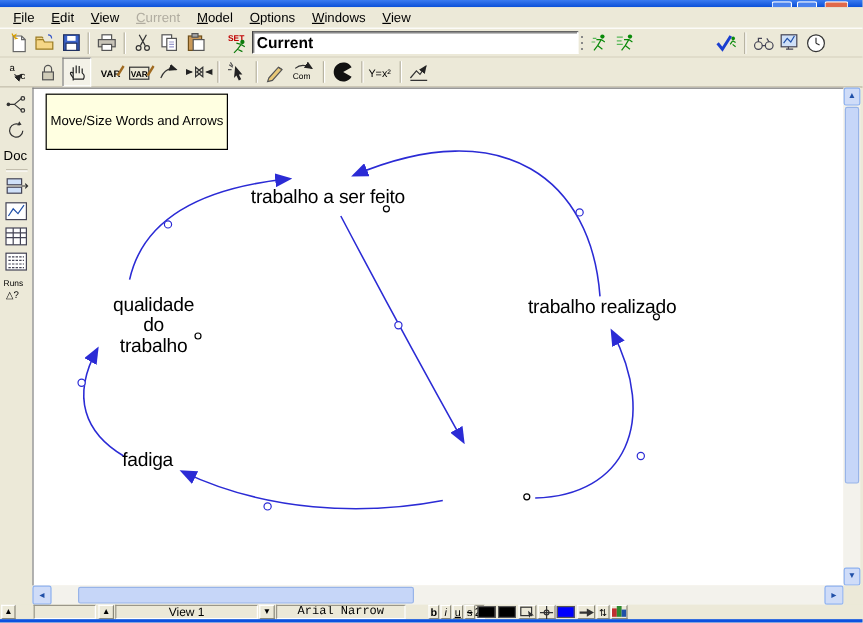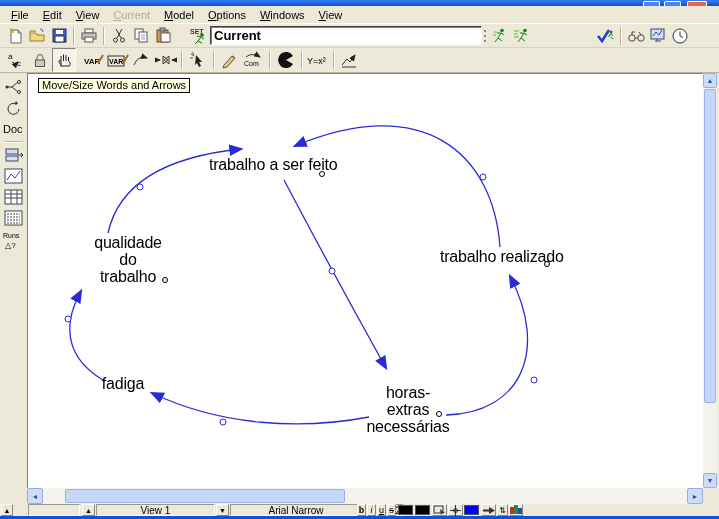--- a/index.html
+++ b/index.html
@@ -40,21 +40,21 @@
   svg text{font-family:"Liberation Sans",sans-serif;}
   
   .sidebar{position:absolute;left:0;top:73px;width:27px;height:431px;background:#ece9d8;
            display:flex;flex-direction:column;align-items:center;padding-top:3px;}
   .sbi{width:24px;height:21px;display:flex;align-items:center;justify-content:center;flex:0 0 auto;}
   .sb-sep{width:18px;height:2px;margin:2px 0;border-top:1px solid #b8b4a2;border-bottom:1px solid #fff;}
   
   .canvas{position:absolute;left:27px;top:73px;width:676px;height:415px;background:#fff;
           border-left:1px solid #808080;border-top:1px solid #808080;overflow:hidden;}
   .tooltip{position:absolute;left:10px;top:4px;background:#ffffe1;border:1px solid #000;
-           font-size:11px;padding:0 3px;line-height:13px;white-space:nowrap;}
+           font-size:11px;padding:16px 3px;line-height:13px;white-space:nowrap;}
   .nlabel{position:absolute;text-align:center;font-size:16px;line-height:17px;letter-spacing:-0.2px;}
   .nowrap{white-space:nowrap;}
   .diagram-svg{position:absolute;left:0;top:0;}
   
   .vscroll{position:absolute;left:703px;top:73px;width:14px;height:415px;background:#f3f2ec;}
   .hscroll{position:absolute;left:27px;top:488px;width:676px;height:16px;background:#f3f2ec;}
   .scroll-btn{position:absolute;background:#cfdcf8;border:1px solid #8cb0f0;border-radius:2px;
               color:#2050a8;display:flex;align-items:center;justify-content:center;font-size:7px;}
   .scroll-thumb{position:absolute;background:#c6d6f8;border:1px solid #98b4e8;border-radius:2px;}
   .corner{position:absolute;left:703px;top:488px;width:16px;height:16px;background:#ece9d8;}
@@ -369,24 +369,23 @@
         <circle cx="40" cy="245" r="3"></circle>
       </g>
       <g fill="#fff" stroke="#000">
         <circle cx="294" cy="100" r="2.5"></circle>
         <circle cx="137" cy="206" r="2.5"></circle>
         <circle cx="519" cy="190" r="2.5"></circle>
         <circle cx="411" cy="340" r="2.5"></circle>
       </g>
     </svg>
     <div class="nlabel nowrap" style="left:181px;top:82px;width:120px;">trabalho a ser feito</div>
-    <div class="nlabel" style="left:62px;top:160px;width:76px;">qualidade do trabalho</div>
+    <div class="nlabel" style="left:62px;top:172px;width:76px;">qualidade do trabalho</div>
     <div class="nlabel nowrap" style="left:412px;top:174px;width:110px;">trabalho realizado</div>
     <div class="nlabel nowrap" style="left:65px;top:301px;width:60px;">fadiga</div>
-    <div class="nlabel" style="left:338px;top:310px;width:84px;">horas-extras necessárias</div>
     <div class="tooltip">Move/Size Words and Arrows</div>
   </div>
 
   <div class="vscroll">
     <div class="scroll-btn" style="left:0;top:0;width:14px;height:15px;">
         <span>▲</span>
       </div>
     <div class="scroll-thumb" style="left:1px;top:16px;width:12px;height:314px;"></div>
     <div class="scroll-btn" style="left:0;top:400px;width:14px;height:15px;">
         <span>▼</span>
@@ -409,21 +408,21 @@
         <span>▲</span>
       </div>
     <div class="scell" style="left:28px;width:52px;"></div>
     <div class="sbtn" style="left:82px;width:13px;font-size:7px;">
         <span>▲</span>
       </div>
     <div class="scell" style="left:96px;width:119px;">View 1</div>
     <div class="sbtn" style="left:216px;width:13px;font-size:7px;">
         <span>▼</span>
       </div>
-    <div class="scell" style="left:230px;width:132px;">Arial Narrow</div>
+    <div class="scell" style="left:230px;width:108px;font-family:Liberation Mono, monospace;">Arial Narrow</div>
     <div class="scell" style="left:339px;width:17px;margin-left:48px;">12</div>
     <div class="sbtn" style="left:357px;width:9px;font-weight:bold;font-size:9px;">b</div>
     <div class="sbtn" style="left:367px;width:9px;font-style:italic;font-size:9px;">i</div>
     <div class="sbtn" style="left:377px;width:9px;text-decoration:underline;font-size:9px;">u</div>
     <div class="sbtn" style="left:387px;width:9px;text-decoration:line-through;font-size:9px;">s</div>
     <div class="swatch" style="left:398px;width:15px;background:#000;"></div>
     <div class="swatch" style="left:415px;width:15px;background:#000;"></div>
     <div class="sbtn" style="left:432px;width:15px;">
       <svg width="13" height="10">
           <rect x="1" y="1" width="9" height="7" fill="none" stroke="#333"></rect>

